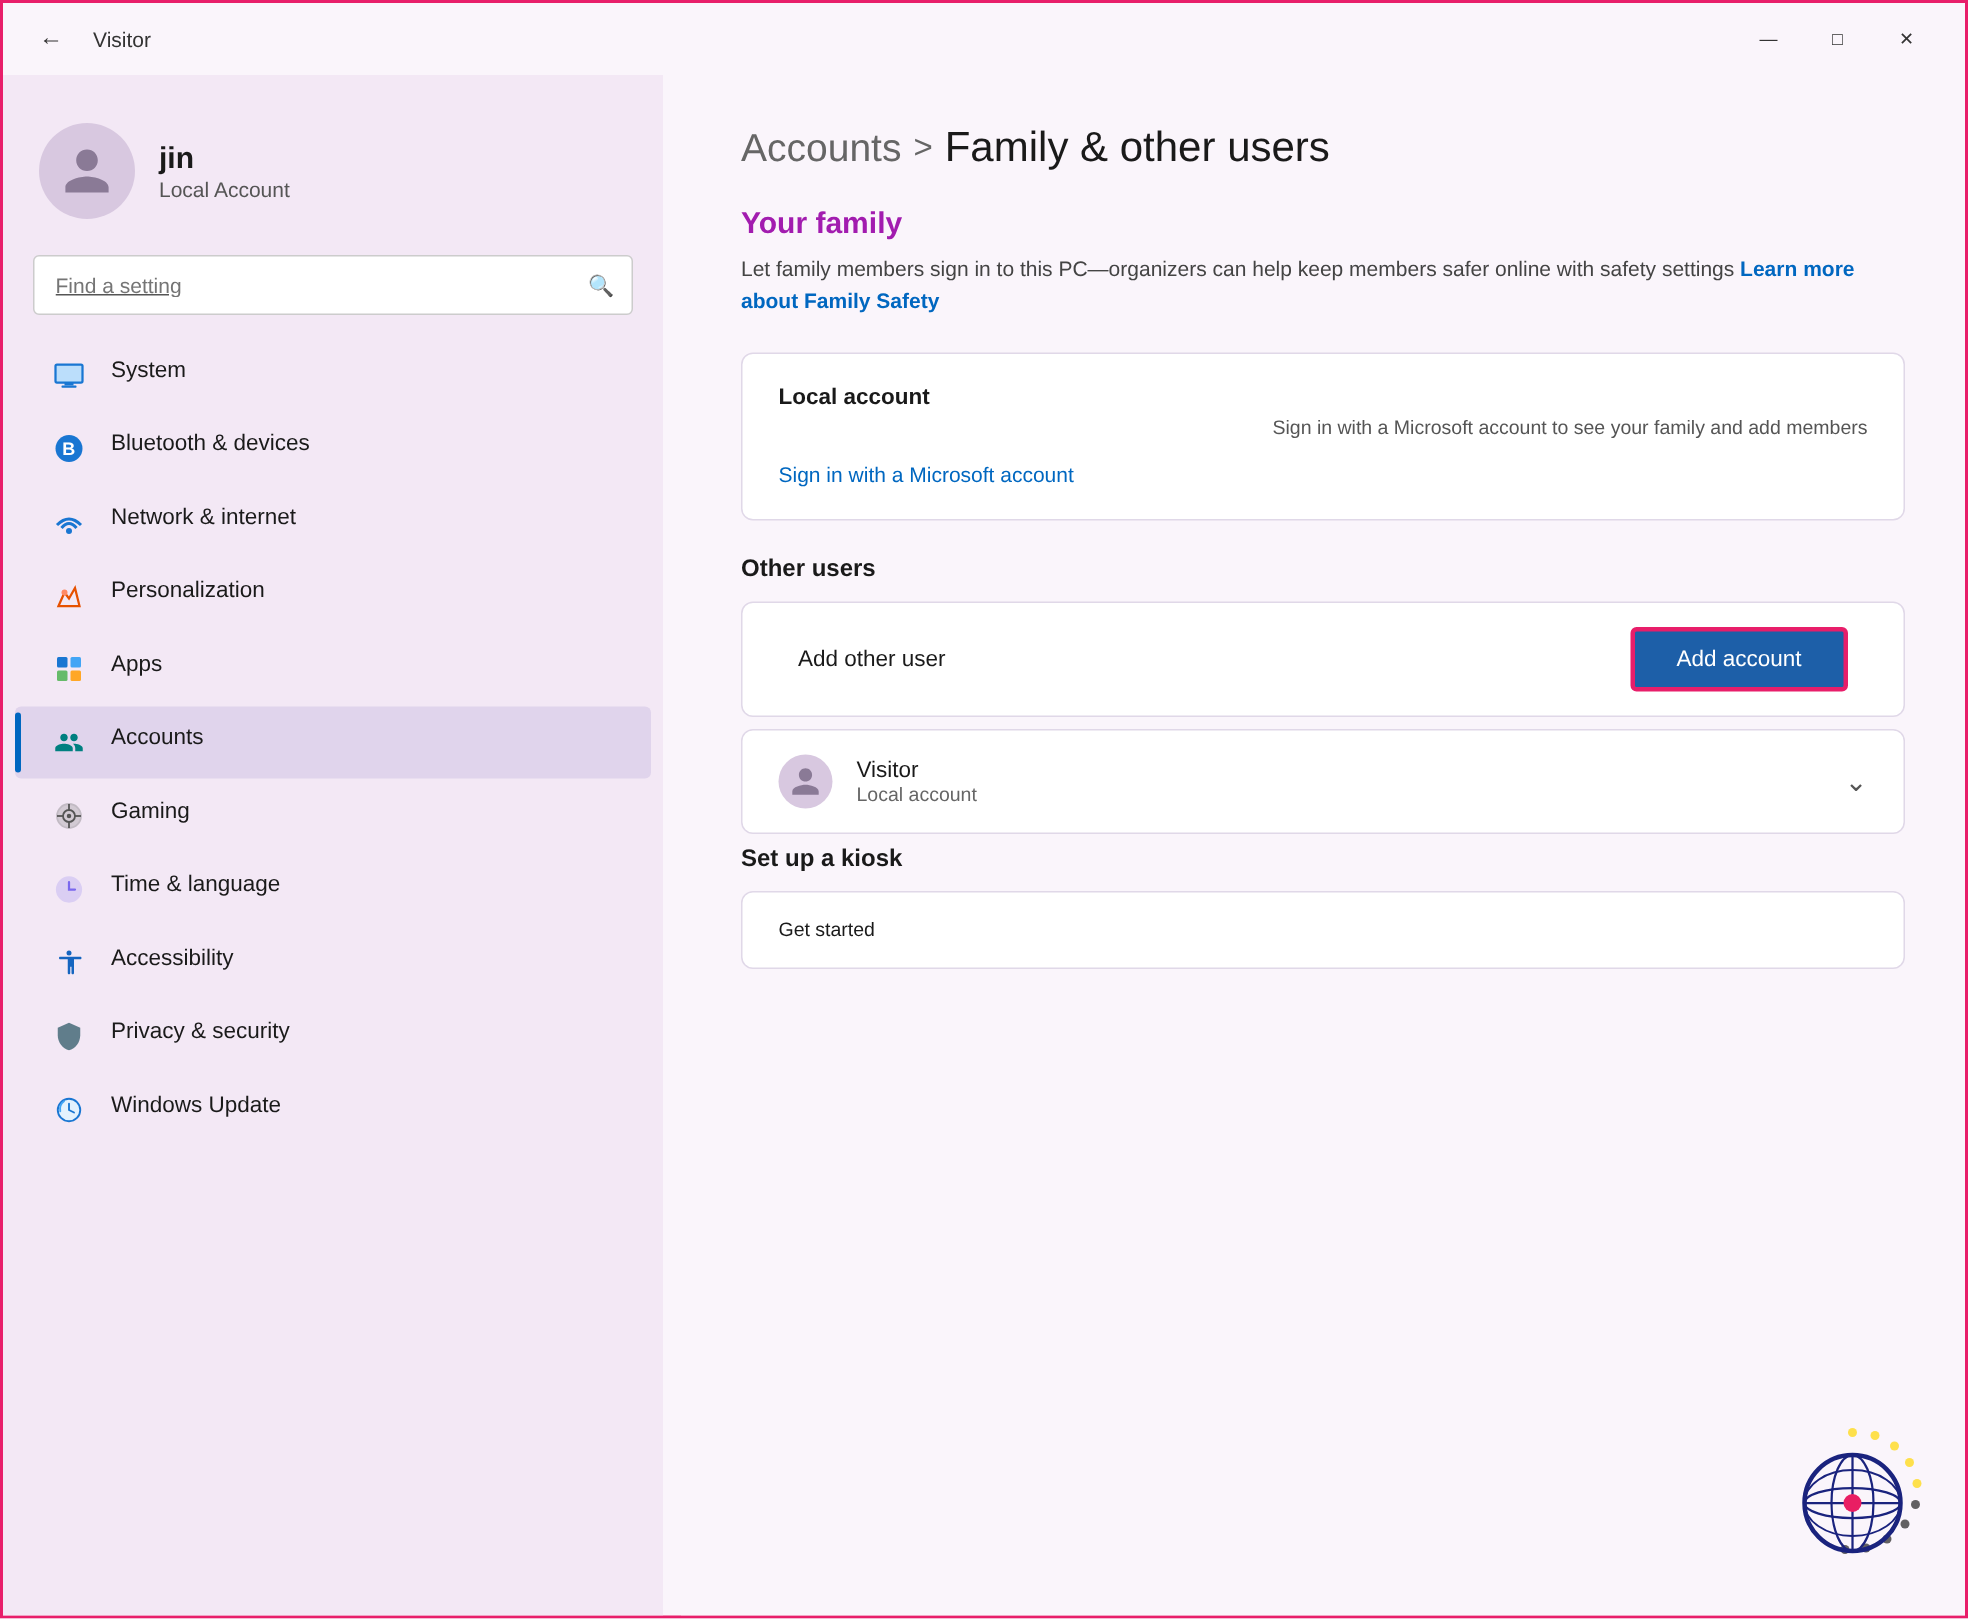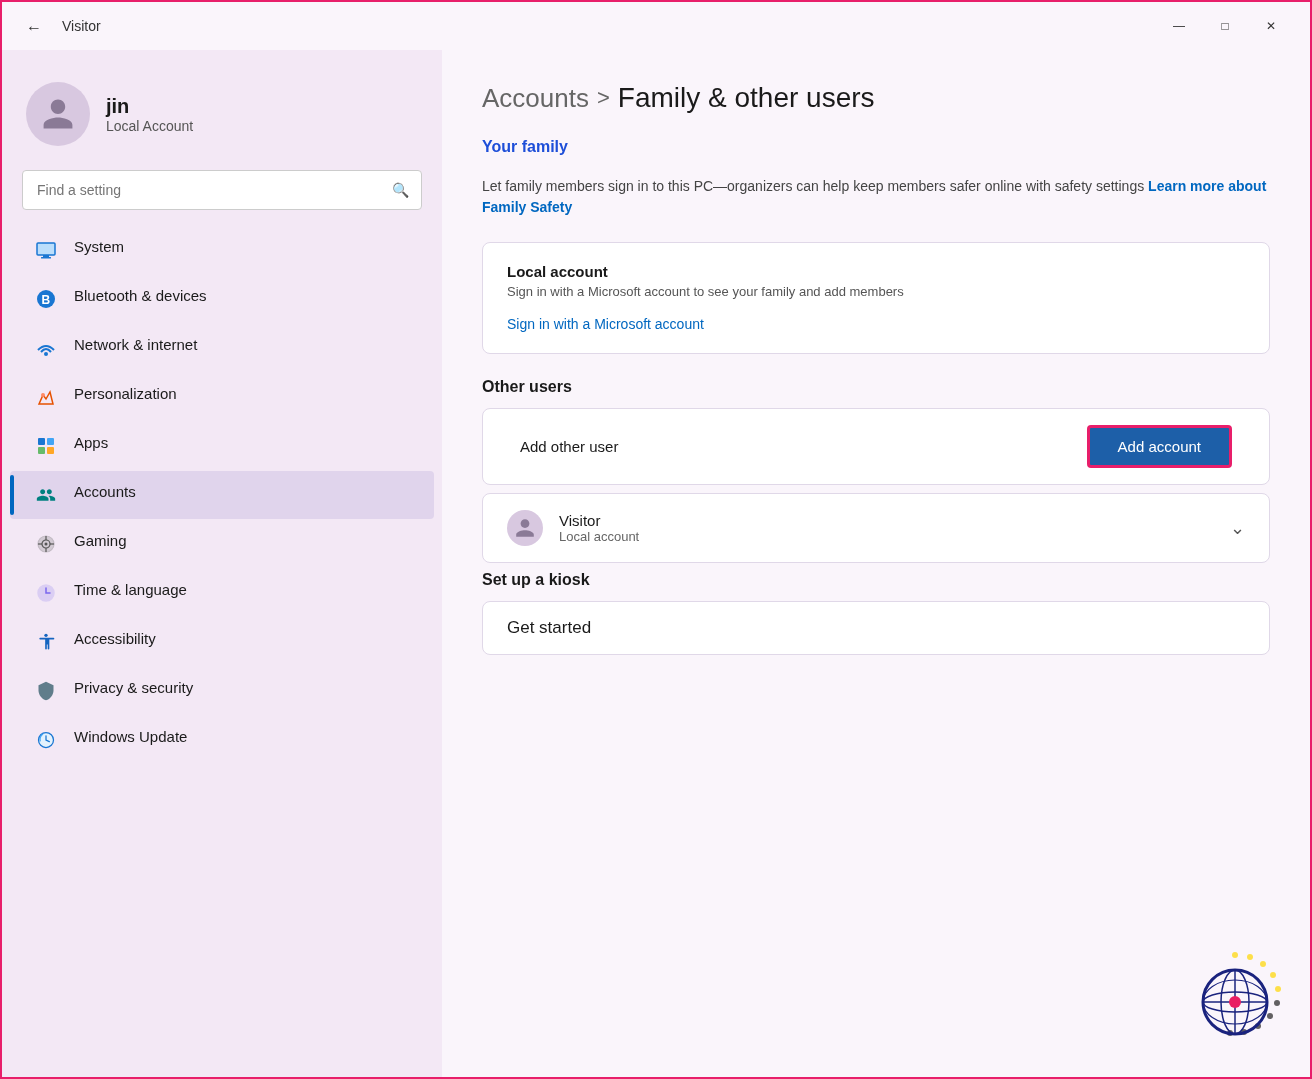--- a/index.html
+++ b/index.html
@@ -65,20 +65,21 @@
       font-size: 12px;
       color: #333;
       display: flex;
       align-items: center;
       justify-content: center;
     }
     .main-content {
       display: flex;
       flex: 1;
       overflow: hidden;
+      gap: 12px;
     }
     
     .sidebar {
       width: 440px;
       background: #f3e8f5;
       padding: 16px 0;
       flex-shrink: 0;
       overflow-y: auto;
     }
     .user-profile {
@@ -112,20 +113,21 @@
     .search-input {
       width: 100%;
       height: 40px;
       border: 1px solid #ccc;
       border-radius: 4px;
       padding: 0 40px 0 14px;
       font-size: 14px;
       background: white;
       color: #555;
       outline: none;
+      text-decoration: underline;
     }
     .search-icon {
       position: absolute;
       right: 12px;
       top: 50%;
       transform: translateY(-50%);
       color: #555;
       font-size: 14px;
     }
     .nav-item {
@@ -181,24 +183,24 @@
     .breadcrumb-sep {
       font-size: 22px;
       color: #666;
     }
     .breadcrumb-current {
       font-size: 28px;
       font-weight: 400;
       color: #1a1a1a;
     }
     .section-title {
-      font-size: 16px;
+      font-size: 20px;
       font-weight: 700;
-      color: #1d4ed8;
-      margin-bottom: 20px;
+      color: #a21caf;
+      margin-bottom: 8px;
     }
     .section-desc {
       font-size: 14px;
       color: #444;
       line-height: 1.5;
       margin-bottom: 24px;
     }
     .section-desc a {
       color: #0067c0;
       text-decoration: none;
@@ -214,20 +216,21 @@
     .card-title {
       font-size: 15px;
       font-weight: 600;
       color: #1a1a1a;
       margin-bottom: 4px;
     }
     .card-desc {
       font-size: 13px;
       color: #555;
       margin-bottom: 16px;
+      text-align: right;
     }
     .card-link {
       color: #0067c0;
       text-decoration: none;
       font-size: 14px;
       font-weight: 500;
     }
     .other-users-title {
       font-size: 16px;
       font-weight: 700;
@@ -293,21 +296,21 @@
       margin-bottom: 12px;
       margin-top: 8px;
     }
     .kiosk-card {
       background: white;
       border: 1px solid #e0d8e8;
       border-radius: 8px;
       padding: 16px 24px;
     }
     .kiosk-label {
-      font-size: 17px;
+      font-size: 13px;
       color: #1a1a1a;
     }
     
     .globe-decoration {
       position: absolute;
       bottom: 20px;
       right: 20px;
       width: 110px;
       height: 110px;
     }

